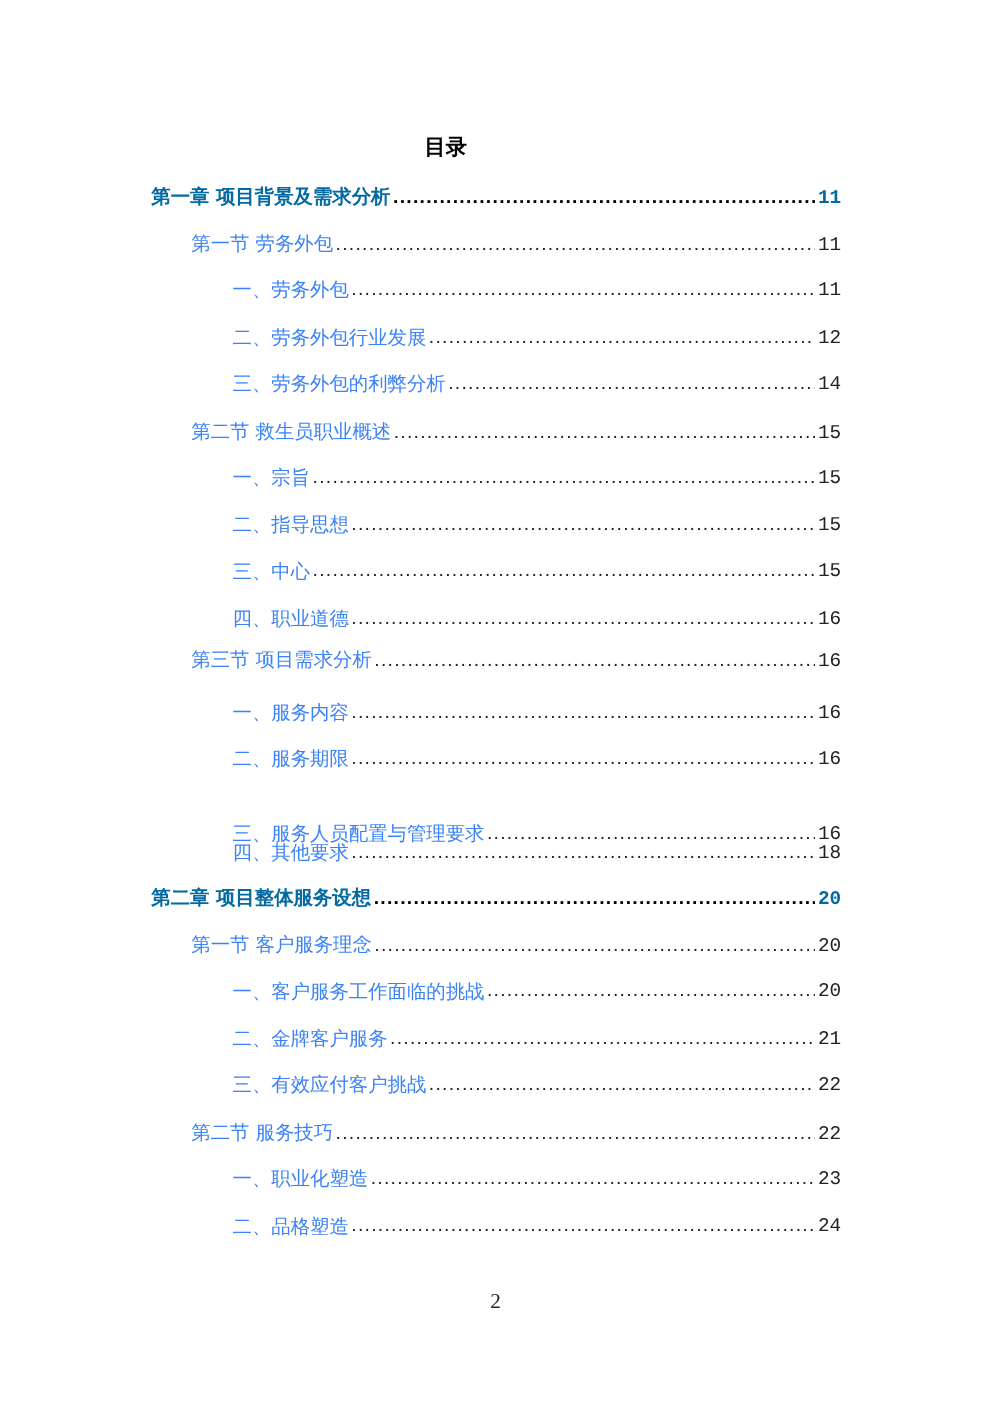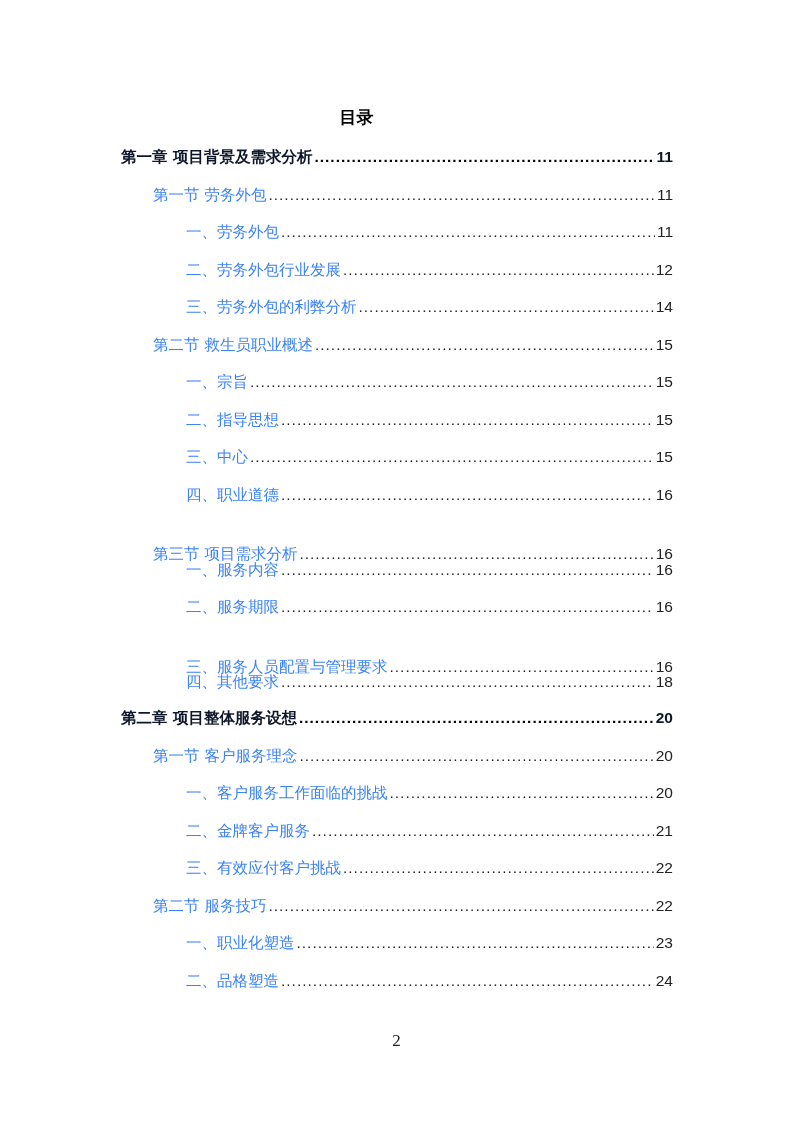--- a/index.html
+++ b/index.html
@@ -7,23 +7,23 @@
            font-family: "Liberation Serif", "DejaVu Serif", serif; color: #000; }
     .title { position: absolute; top: 106px; left: 0; width: 713px; text-align: center;
              font-family: Liberation Serif, serif; font-weight: bold; font-size: 17px; }
     .toc { position: absolute; top: 143px; left: 0; width: 793px; }
     .row { position: absolute; right: 120px; height: 28px; display: flex; align-items: baseline;
            font-size: 15.5px; line-height: 28px; }
     .row .label { white-space: nowrap; font-family: "DejaVu Sans", "Liberation Sans", sans-serif; font-weight: 300; color: #3b82f6; }
     .row .leader { flex: 1; overflow: hidden; white-space: nowrap; margin: 0 2px; color: #222;
                    font-family: "Liberation Sans", sans-serif; letter-spacing: 1px; }
     .row .leader::after { content: "......................................................................................................................................................................................................................."; }
-    .row .page { white-space: nowrap; font-family: Liberation Sans, sans-serif; color: #222; }
+    .row .page { white-space: nowrap; font-family: Liberation Mono, monospace; color: #222; }
     .row.level-1 { left: 121px; }
-    .row.level-1 .label, .row.level-1 .page { font-weight: bold; color: #0f172a; }
+    .row.level-1 .label, .row.level-1 .page { font-weight: bold; color: #0369a1; }
     .row.level-1 .leader { font-weight: bold; color: #000; }
     .row.level-2 { left: 153px; }
     .row.level-3 { left: 186px; align-items: flex-end; }
     .footer { position: absolute; top: 1031px; left: 0; width: 793px; text-align: center;
               font-family: "Liberation Serif", serif; font-size: 17px; color: #222; }
   </style>
 </head>
 <body>
 
 <div class="title">目录</div>
@@ -72,21 +72,21 @@
   <div class="row level-3" style="top:300px">
     <span class="label">三、中心</span>
     <span class="leader"></span>
     <span class="page">15</span>
   </div>
   <div class="row level-3" style="top:337.5px">
     <span class="label">四、职业道德</span>
     <span class="leader"></span>
     <span class="page">16</span>
   </div>
-  <div class="row level-2" style="top:397px">
+  <div class="row level-2" style="top:371px">
     <span class="label">第三节  项目需求分析</span>
     <span class="leader"></span>
     <span class="page">16</span>
   </div>
   <div class="row level-3" style="top:412.5px">
     <span class="label">一、服务内容</span>
     <span class="leader"></span>
     <span class="page">16</span>
   </div>
   <div class="row level-3" style="top:450px">

